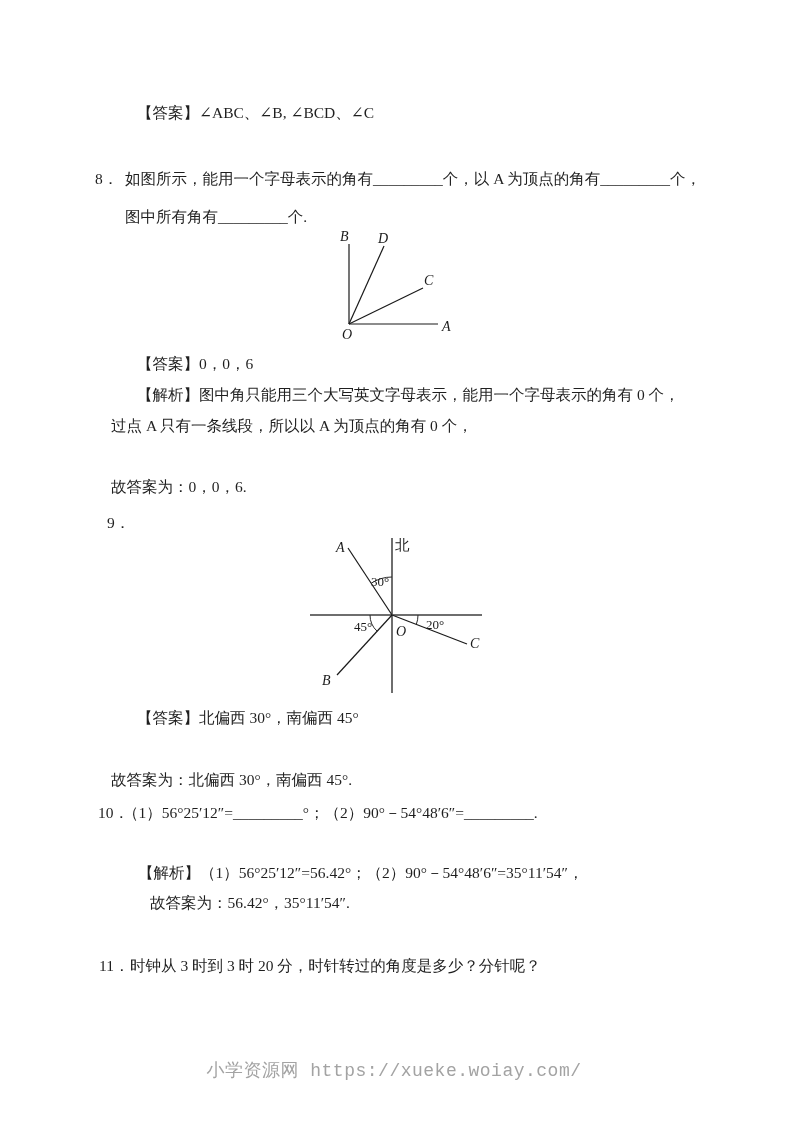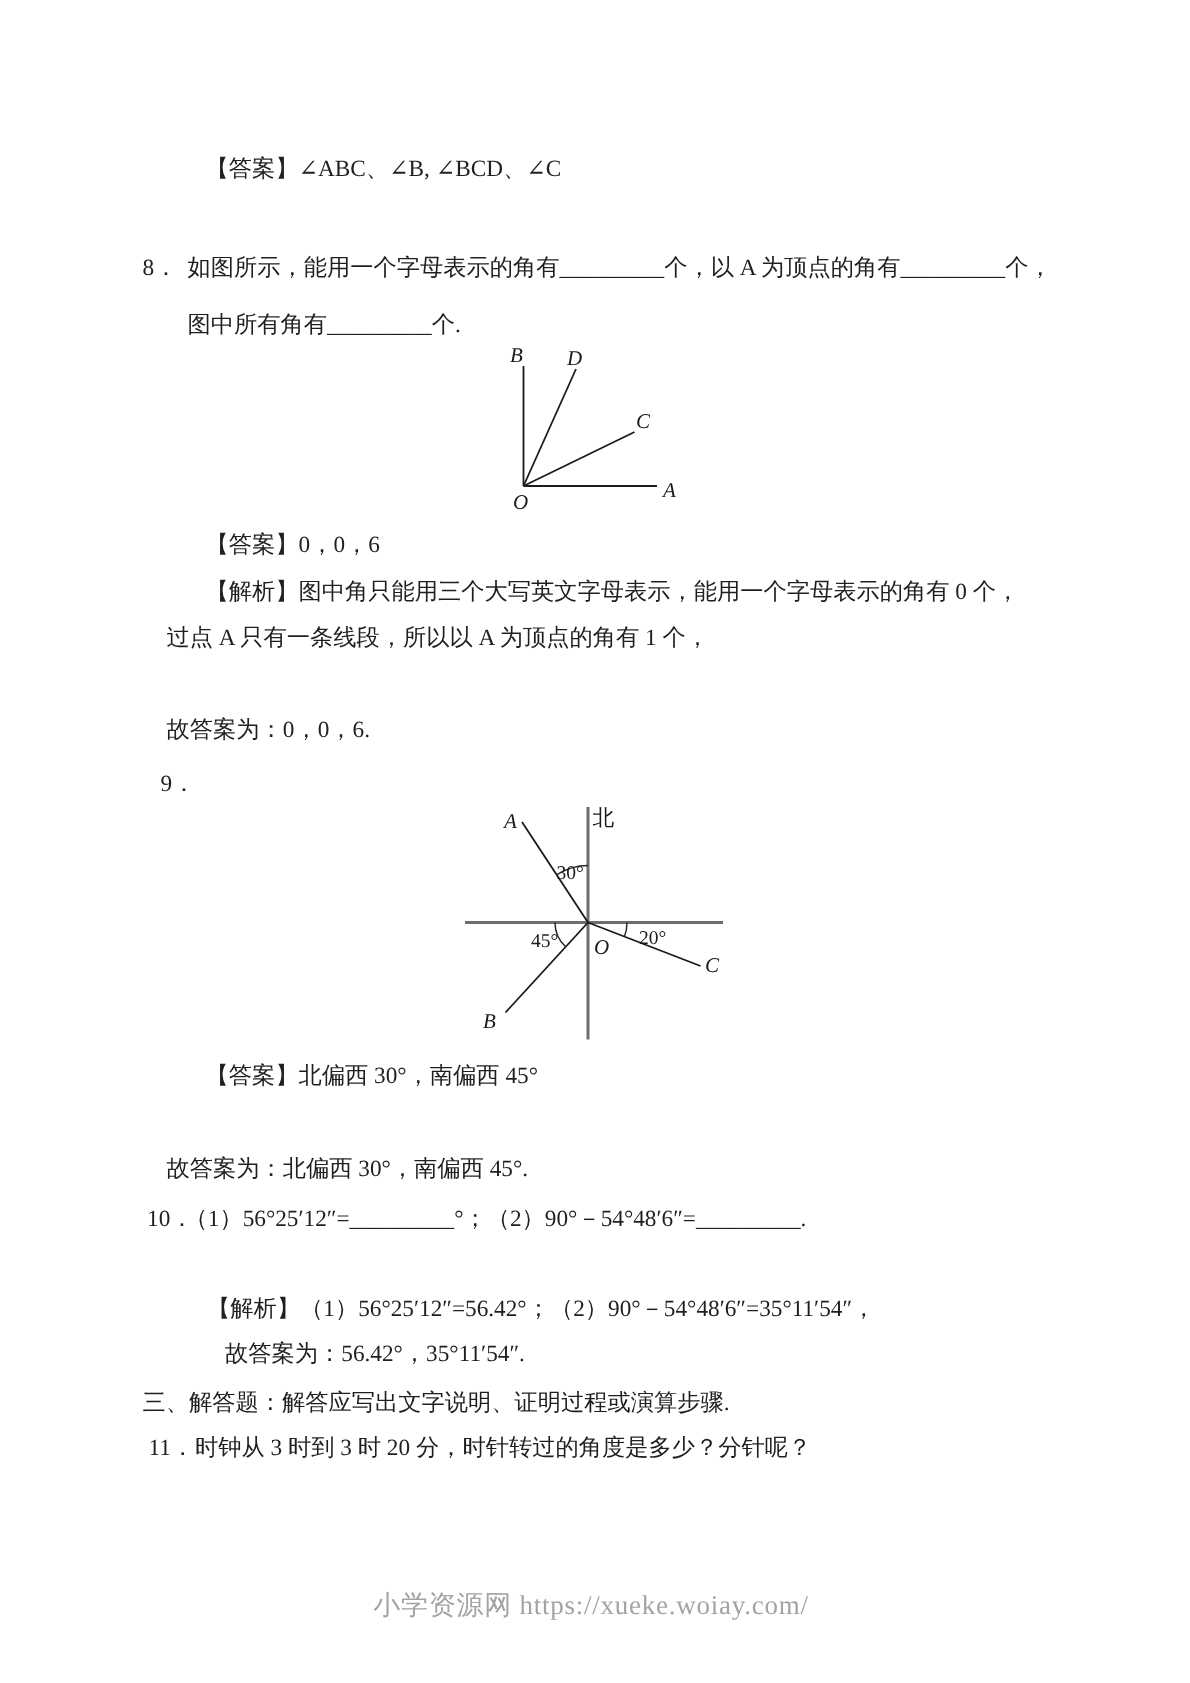--- a/index.html
+++ b/index.html
@@ -18,21 +18,21 @@
   .fig .arc { stroke:#2a2a2a; stroke-width:1; fill:none; }
   .fig text {
     font-family:"Liberation Serif","DejaVu Serif",serif;
     fill:#1a1a1a; font-size:14px;
   }
   .fig text.var { font-style:italic; }
   .fig text.deg { font-size:13px; }
   .fig text.cjk { font-size:14.5px; }
   .footer {
     position:absolute; left:0; top:1058px; width:100%; text-align:center;
-    font-family:Liberation Serif, serif;
+    font-family:Liberation Mono, monospace;
     font-size:18px; color:#a3a3a3; letter-spacing:0.5px;
   }
 </style>
 </head>
 <body>
 
 <div class="page">
 
   <div class="tline" style="left:137px; top:103px">【答案】∠ABC、∠B, ∠BCD、∠C</div>
 
@@ -47,21 +47,21 @@
     <line x1="16" y1="100" x2="105" y2="100"></line>
     <text class="var" x="7" y="17">B</text>
     <text class="var" x="45" y="19">D</text>
     <text class="var" x="91" y="61">C</text>
     <text class="var" x="109" y="107">A</text>
     <text class="var" x="9" y="115">O</text>
   </svg>
 
   <div class="tline" style="left:137px; top:354px">【答案】0，0，6</div>
   <div class="tline" style="left:137px; top:385px">【解析】图中角只能用三个大写英文字母表示，能用一个字母表示的角有 0 个，</div>
-  <div class="tline" style="left:111px; top:416px">过点 A 只有一条线段，所以以 A 为顶点的角有 1 个，</div>
+  <div class="tline" style="left:111px; top:416px">过点 A 只有一条线段，所以以 A 为顶点的角有 0 个，</div>
   <div class="tline" style="left:111px; top:477px">故答案为：0，0，6.</div>
 
   <div class="tline" style="left:107px; top:513px">9．</div>
 
   <svg class="fig" style="left:298px; top:533px" width="205" height="165" viewBox="0 0 205 165">
     <line class="axis" x1="94" y1="5" x2="94" y2="160"></line>
     <line class="axis" x1="12" y1="82" x2="184" y2="82"></line>
     <line x1="94" y1="82" x2="50" y2="15"></line>
     <line x1="94" y1="82" x2="39" y2="142"></line>
     <line x1="94" y1="82" x2="169" y2="111"></line>
@@ -79,20 +79,19 @@
   </svg>
 
   <div class="tline" style="left:137px; top:708px">【答案】北偏西 30°，南偏西 45°</div>
   <div class="tline" style="left:111px; top:770px">故答案为：北偏西 30°，南偏西 45°.</div>
 
   <div class="tline" style="left:98px; top:803px">10．</div>
   <div class="tline" style="left:123px; top:803px">（1）56°25′12″=_________°；（2）90°－54°48′6″=_________.</div>
   <div class="tline" style="left:138px; top:863px">【解析】（1）56°25′12″=56.42°；（2）90°－54°48′6″=35°11′54″，</div>
   <div class="tline" style="left:150px; top:893px">故答案为：56.42°，35°11′54″.</div>
 
-  <div class="tline" style="left:95px; top:926px">三、解答题：解答应写出文字说明、证明过程或演算步骤.</div>
 
   <div class="tline" style="left:99px; top:956px">11．</div>
   <div class="tline" style="left:130px; top:956px">时钟从 3 时到 3 时 20 分，时针转过的角度是多少？分针呢？</div>
 
   <div class="footer">小学资源网 https://xueke.woiay.com/</div>
 
 </div>
 
 </body></html>

